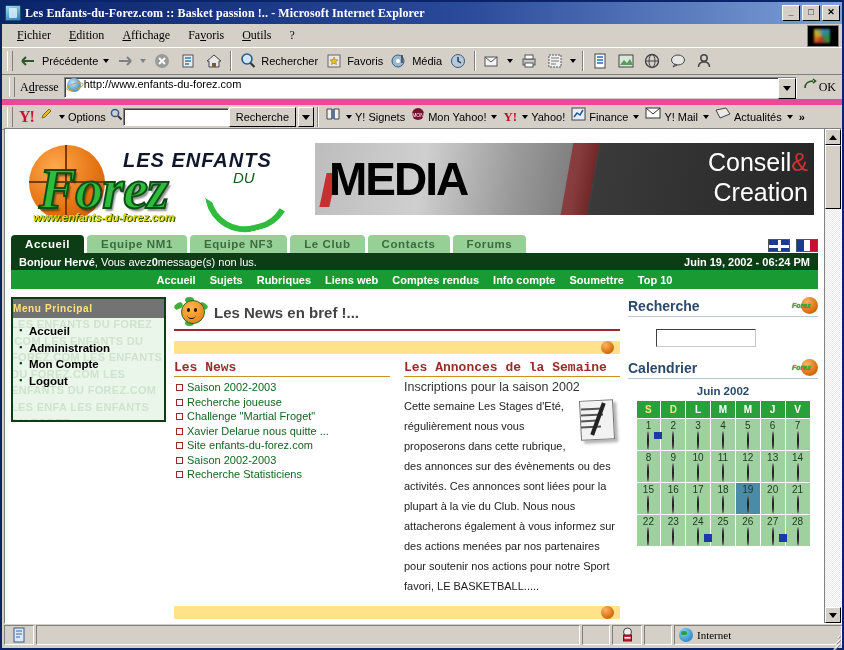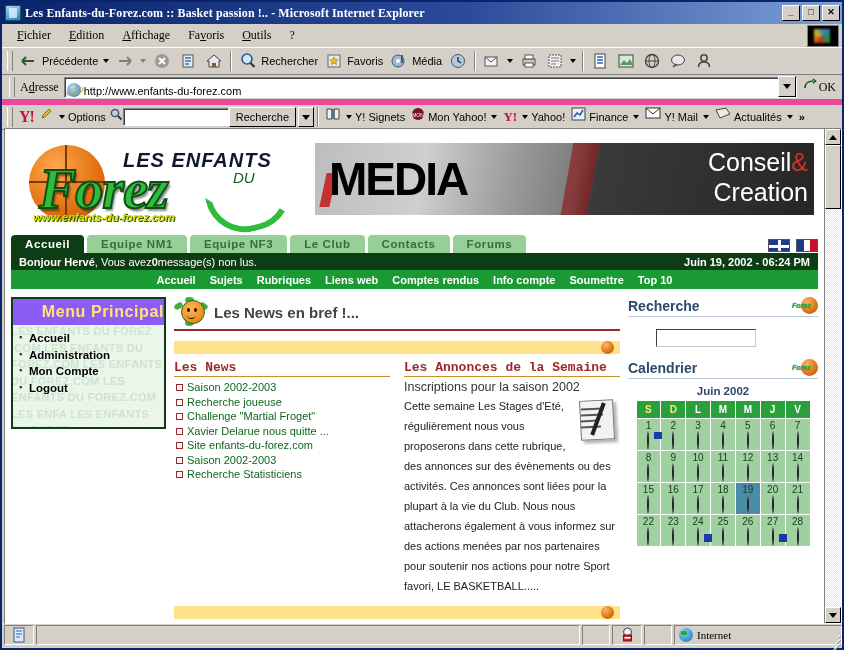--- a/index.html
+++ b/index.html
@@ -41,21 +41,21 @@
   .tbtn.disabled{color:#808080;}
   .sep{width:1px;height:20px;background:#808080;border-right:1px solid #fff;margin:0 3px;}
   .arrow-d{width:0;height:0;border-left:3.5px solid transparent;border-right:3.5px solid transparent;border-top:4px solid #000;margin-left:2px;}
   .arrow-d.dis{border-top-color:#808080;}
   .ico{width:20px;height:20px;position:relative;display:inline-block;flex:0 0 20px;}
 
   
   .addrbar{height:24px;display:flex;align-items:center;background:#d4d0c8;border-bottom:6px solid #ec4899;padding-left:4px;}
   .addr-label{font-size:12px;font-family:"Liberation Serif",serif;padding:0 5px 0 2px;}
   .addr-box{flex:1;height:19px;background:#fff;border:1px solid;border-color:#808080 #fff #fff #808080;
-    display:flex;align-items:flex-end;margin-right:0;box-shadow:inset 1px 1px 0 #404040;}
+    display:flex;align-items:flex-start;margin-right:0;box-shadow:inset 1px 1px 0 #404040;}
   .addr-ie{width:14px;height:14px;margin:0 3px 0 2px;flex:0 0 14px;position:relative;
     background:radial-gradient(circle at 40% 35%,#bfe4fa,#1b6fae);border-radius:50%;}
   .addr-ie:after{content:"";position:absolute;left:-1px;top:5px;width:16px;height:5px;border:1px solid #d8a020;border-radius:50%;transform:rotate(-18deg);}
   .addr-url{font-size:11px;font-family:"Liberation Sans",sans-serif;color:#000;white-space:nowrap;overflow:hidden;}
   .addr-drop{width:16px;height:19px;background:#d4d0c8;border:1px solid;border-color:#fff #000 #000 #fff;
     display:flex;align-items:center;justify-content:center;margin-left:auto;flex:0 0 16px;}
   .goico{display:flex;align-items:center;gap:2px;padding:0 6px;font-size:12px;font-family:"Liberation Serif",serif;white-space:nowrap;}
 
   
   .ybar{height:24px;display:flex;align-items:center;background:#d4d0c8;border-bottom:1px solid #808080;padding-left:2px;overflow:hidden;}
@@ -131,22 +131,22 @@
   .subnav a{color:#fff;font-size:11px;font-weight:bold;font-family:"Liberation Sans",sans-serif;
     text-decoration:none;cursor:pointer;white-space:nowrap;}
 
   
   .cols{display:flex;padding:8px 6px 0 6px;gap:8px;align-items:flex-start;}
   .col-left{width:155px;flex:0 0 155px;}
   .col-mid{flex:1;min-width:0;}
   .col-right{width:190px;flex:0 0 190px;}
 
   .block{border:2px solid #0d3d14;margin-bottom:10px;}
-  .block-title{background:#8b5cf6;color:#ffe27a;font-size:16px;font-weight:bold;
-    font-family:"Liberation Sans",sans-serif;text-align:right;padding:4px 0;letter-spacing:.6px;}
+  .block-title{background:#737373;color:#ffe27a;font-size:10px;font-weight:bold;
+    font-family:"Liberation Sans",sans-serif;text-align:left;padding:4px 0;letter-spacing:.6px;}
   .block-body{background:#eaf6ea;padding:5px 6px 7px 6px;position:relative;overflow:hidden;}
   .wm{position:absolute;left:-2px;top:-2px;right:0;bottom:0;color:#cfe3cf;font-size:11px;font-weight:bold;
     font-family:"Liberation Sans",sans-serif;line-height:16.5px;letter-spacing:.3px;pointer-events:none;user-select:none;}
   .menu-li{position:relative;z-index:2;font-size:11.5px;font-weight:bold;color:#000;
     font-family:"Liberation Sans",sans-serif;line-height:16.5px;padding-left:10px;cursor:pointer;}
   .menu-li:before{content:"\25AA";position:absolute;left:0;top:-1px;color:#0d3d14;font-size:9px;}
 
   .block2{border:2px solid #2aa03a;margin-bottom:8px;}
   .block2-title{background:#2aa03a;color:#ffe27a;font-size:11.5px;font-weight:bold;
     font-family:"Liberation Sans",sans-serif;text-align:center;padding:4px 0;letter-spacing:.6px;}

